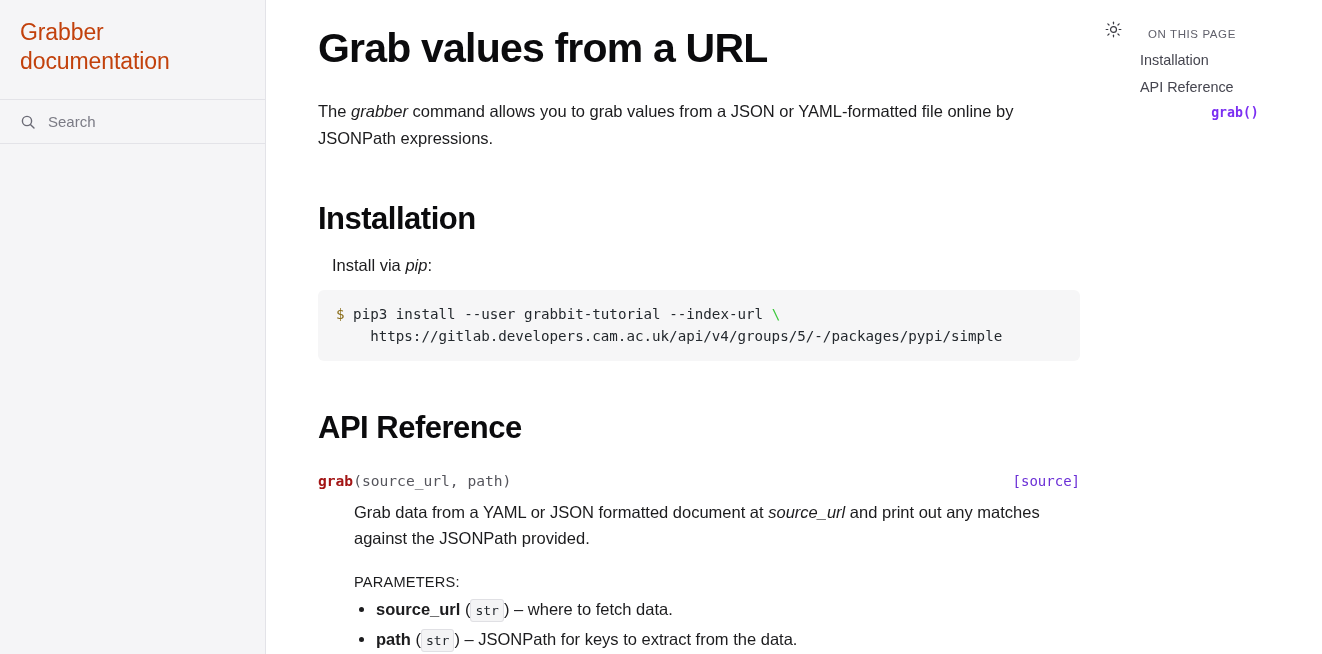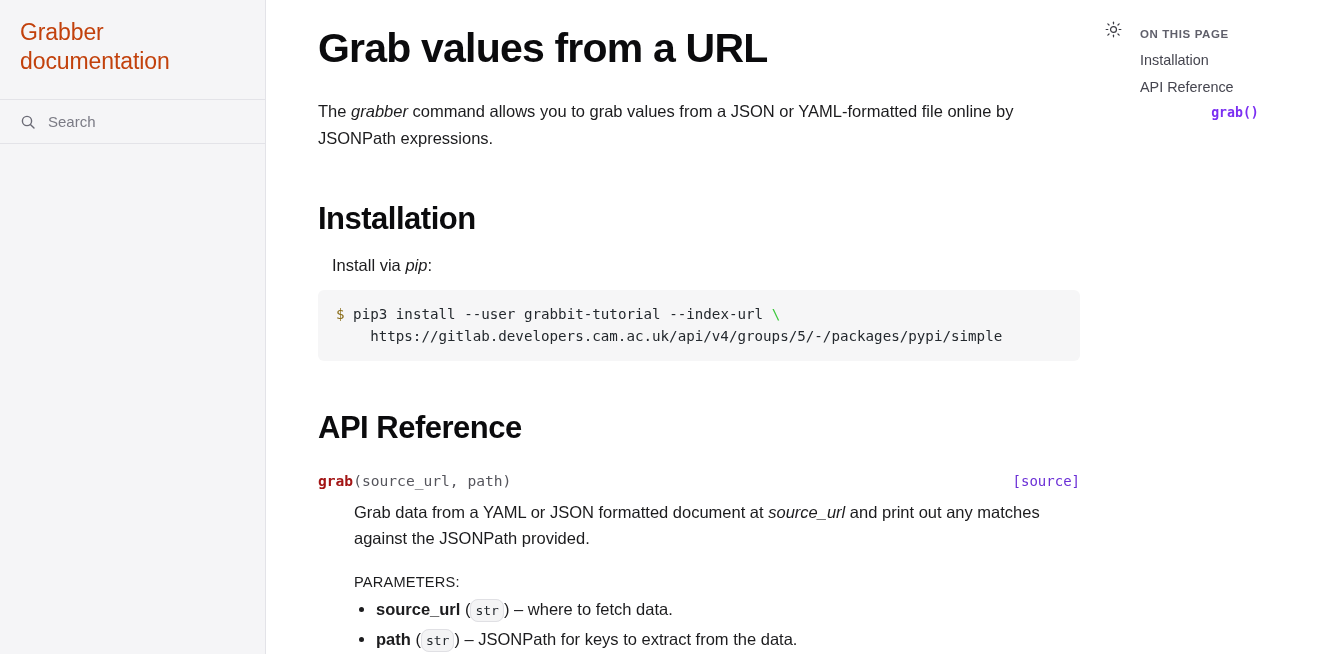--- a/index.html
+++ b/index.html
@@ -158,21 +158,21 @@
     font-size: 16.5px;
     line-height: 1.86;
     color: #1c1c1e;
   }
   .param-name { font-weight: 700; }
   code.inline-code {
     font-family: "DejaVu Sans Mono", "Liberation Mono", monospace;
     font-size: 13px;
     background: #f4f4f5;
     border: 1px solid #e0e0e4;
-    border-radius: 8px;
+    border-radius: 3px;
     padding: 3px 4px;
     color: #24292e;
   }
   .paren-plain { color: #1c1c1e; }
 
   
   .theme-toggle {
     position: absolute;
     top: 18px;
     right: 196px;
@@ -191,23 +191,22 @@
     top: 0; right: 0;
     width: 196px;
     height: 654px;
     padding: 28px 14px 0 14px;
     background: #ffffff;
   }
   .toc-heading {
     font-size: 11.5px;
     letter-spacing: 0.6px;
     color: #5f5f6a;
-    margin: 0 0 10px 0;
+    margin: 0 0 10px 8px;
     text-transform: uppercase;
-    font-weight: bold;
   }
   .toc-list { list-style: none; margin: 0; padding: 0; }
   .toc-list li { margin: 0 0 5px 0; }
   .toc-link {
     font-size: 14.4px;
     color: #45454f;
     text-decoration: none;
     cursor: pointer;
     display: inline-block;
     line-height: 1.5;

